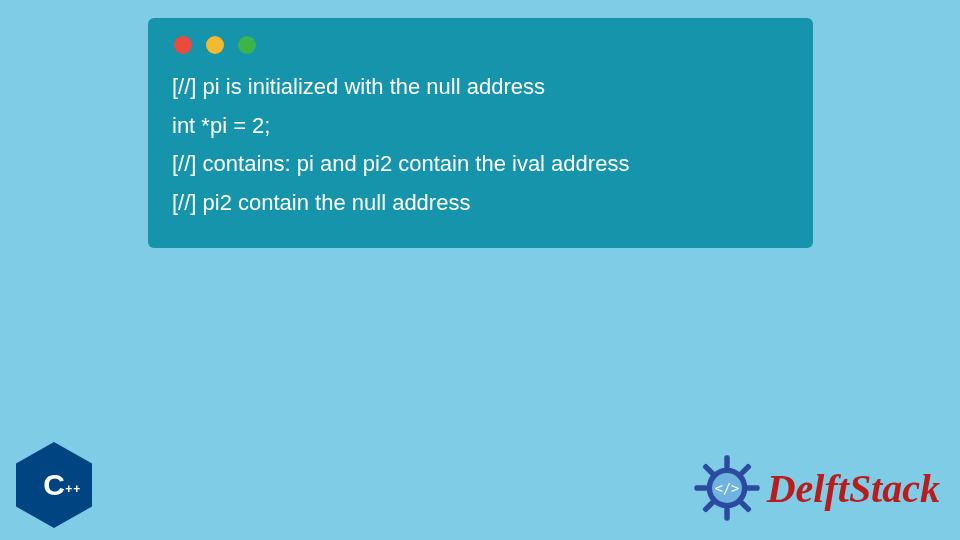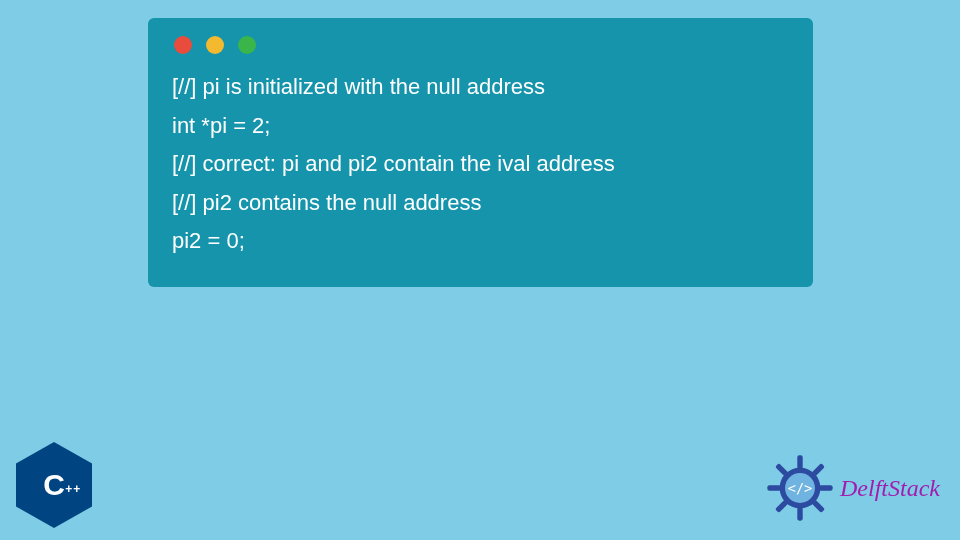--- a/index.html
+++ b/index.html
@@ -78,40 +78,39 @@
   }
   .gear {
     width: 68px;
     height: 68px;
     position: relative;
   }
   .gear svg { width: 100%; height: 100%; }
   .delft-text {
     font-family: Georgia, "Times New Roman", serif;
     font-style: italic;
-    font-size: 24px;
-    color: #a21caf;
-    font-weight: 400;
+    font-size: 40px;
+    color: #b91c1c;
+    font-weight: 700;
   }
 </style>
 </head>
 <body>
 
 <div class="code-window">
   <div class="title-bar">
     <div class="dot red"></div>
     <div class="dot yellow"></div>
     <div class="dot green"></div>
   </div>
   <div class="code-lines">
     <div class="code-line">[//] pi is initialized with the null address</div>
     <div class="code-line">int *pi = 2;</div>
-    <div class="code-line">[//] correct: pi and pi2 contain the ival address</div>
-    <div class="code-line">[//] pi2 contains the null address</div>
-    <div class="code-line">pi2 = 0;</div>
+    <div class="code-line">[//] contains: pi and pi2 contain the ival address</div>
+    <div class="code-line">[//] pi2 contain the null address</div>
   </div>
 </div>
 
 <div class="cpp-badge">
   <div class="hex">
     <div class="hex-inner">
       <span>C</span>
       <span class="plusplus">++</span>
     </div>
   </div>

